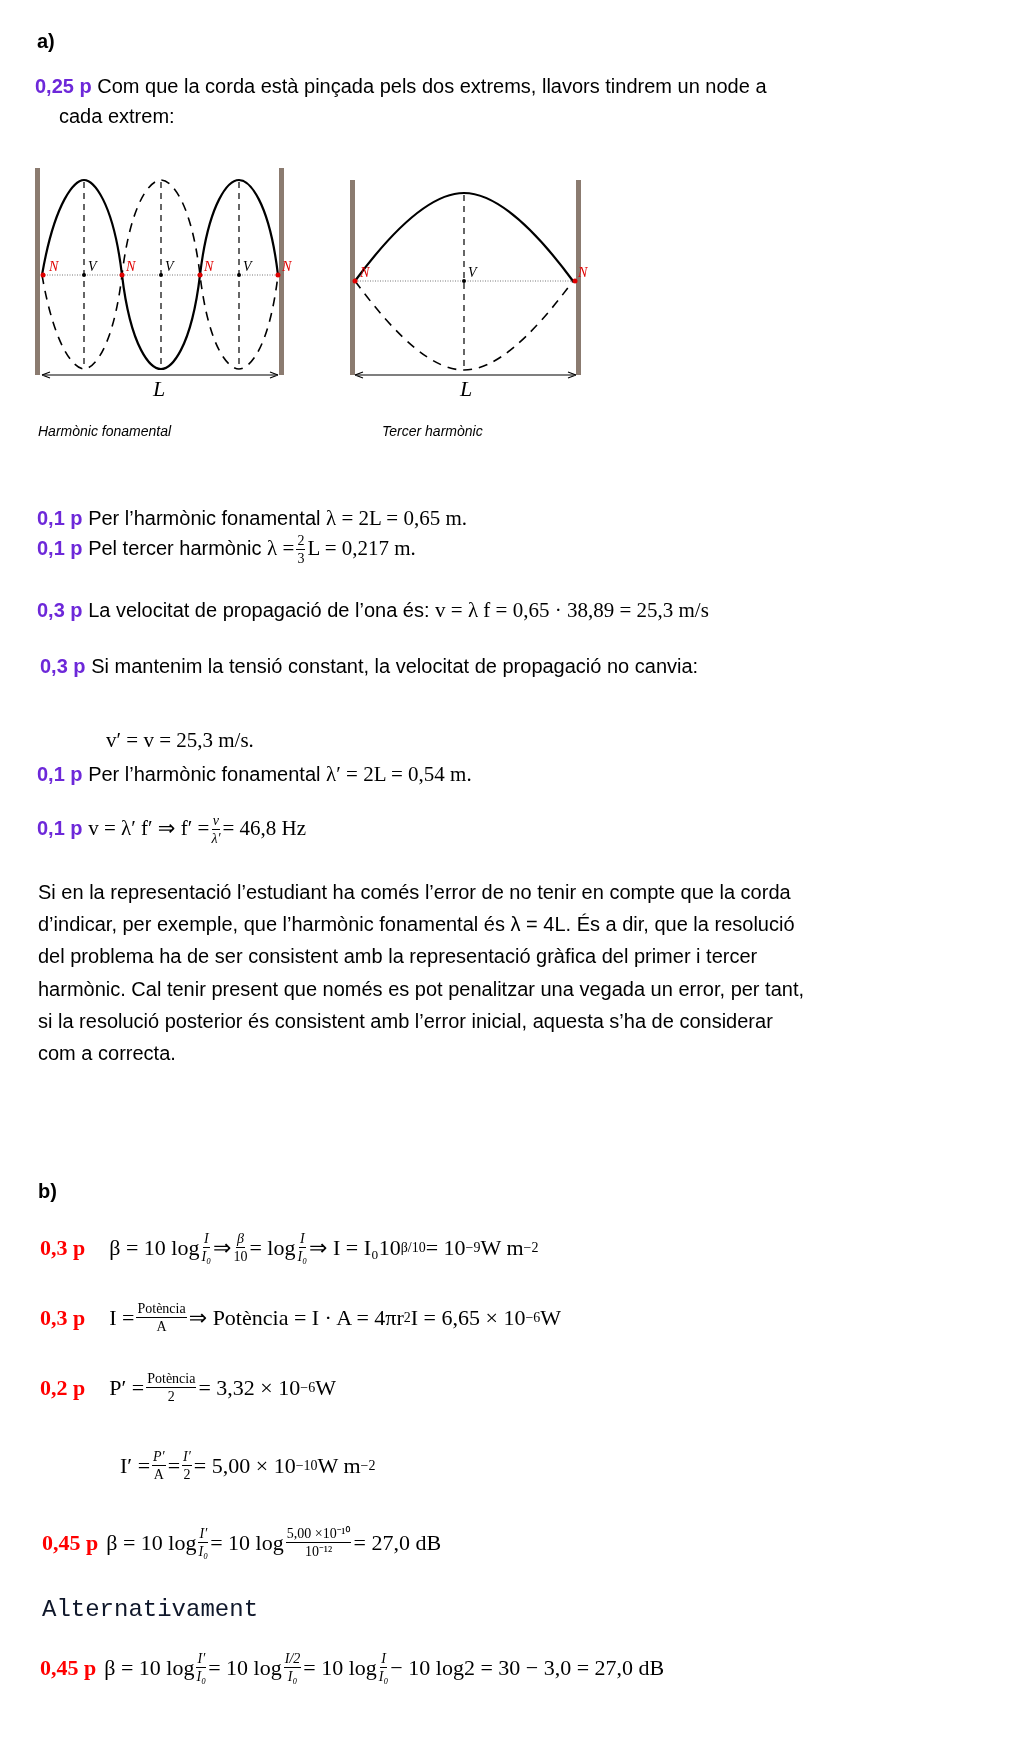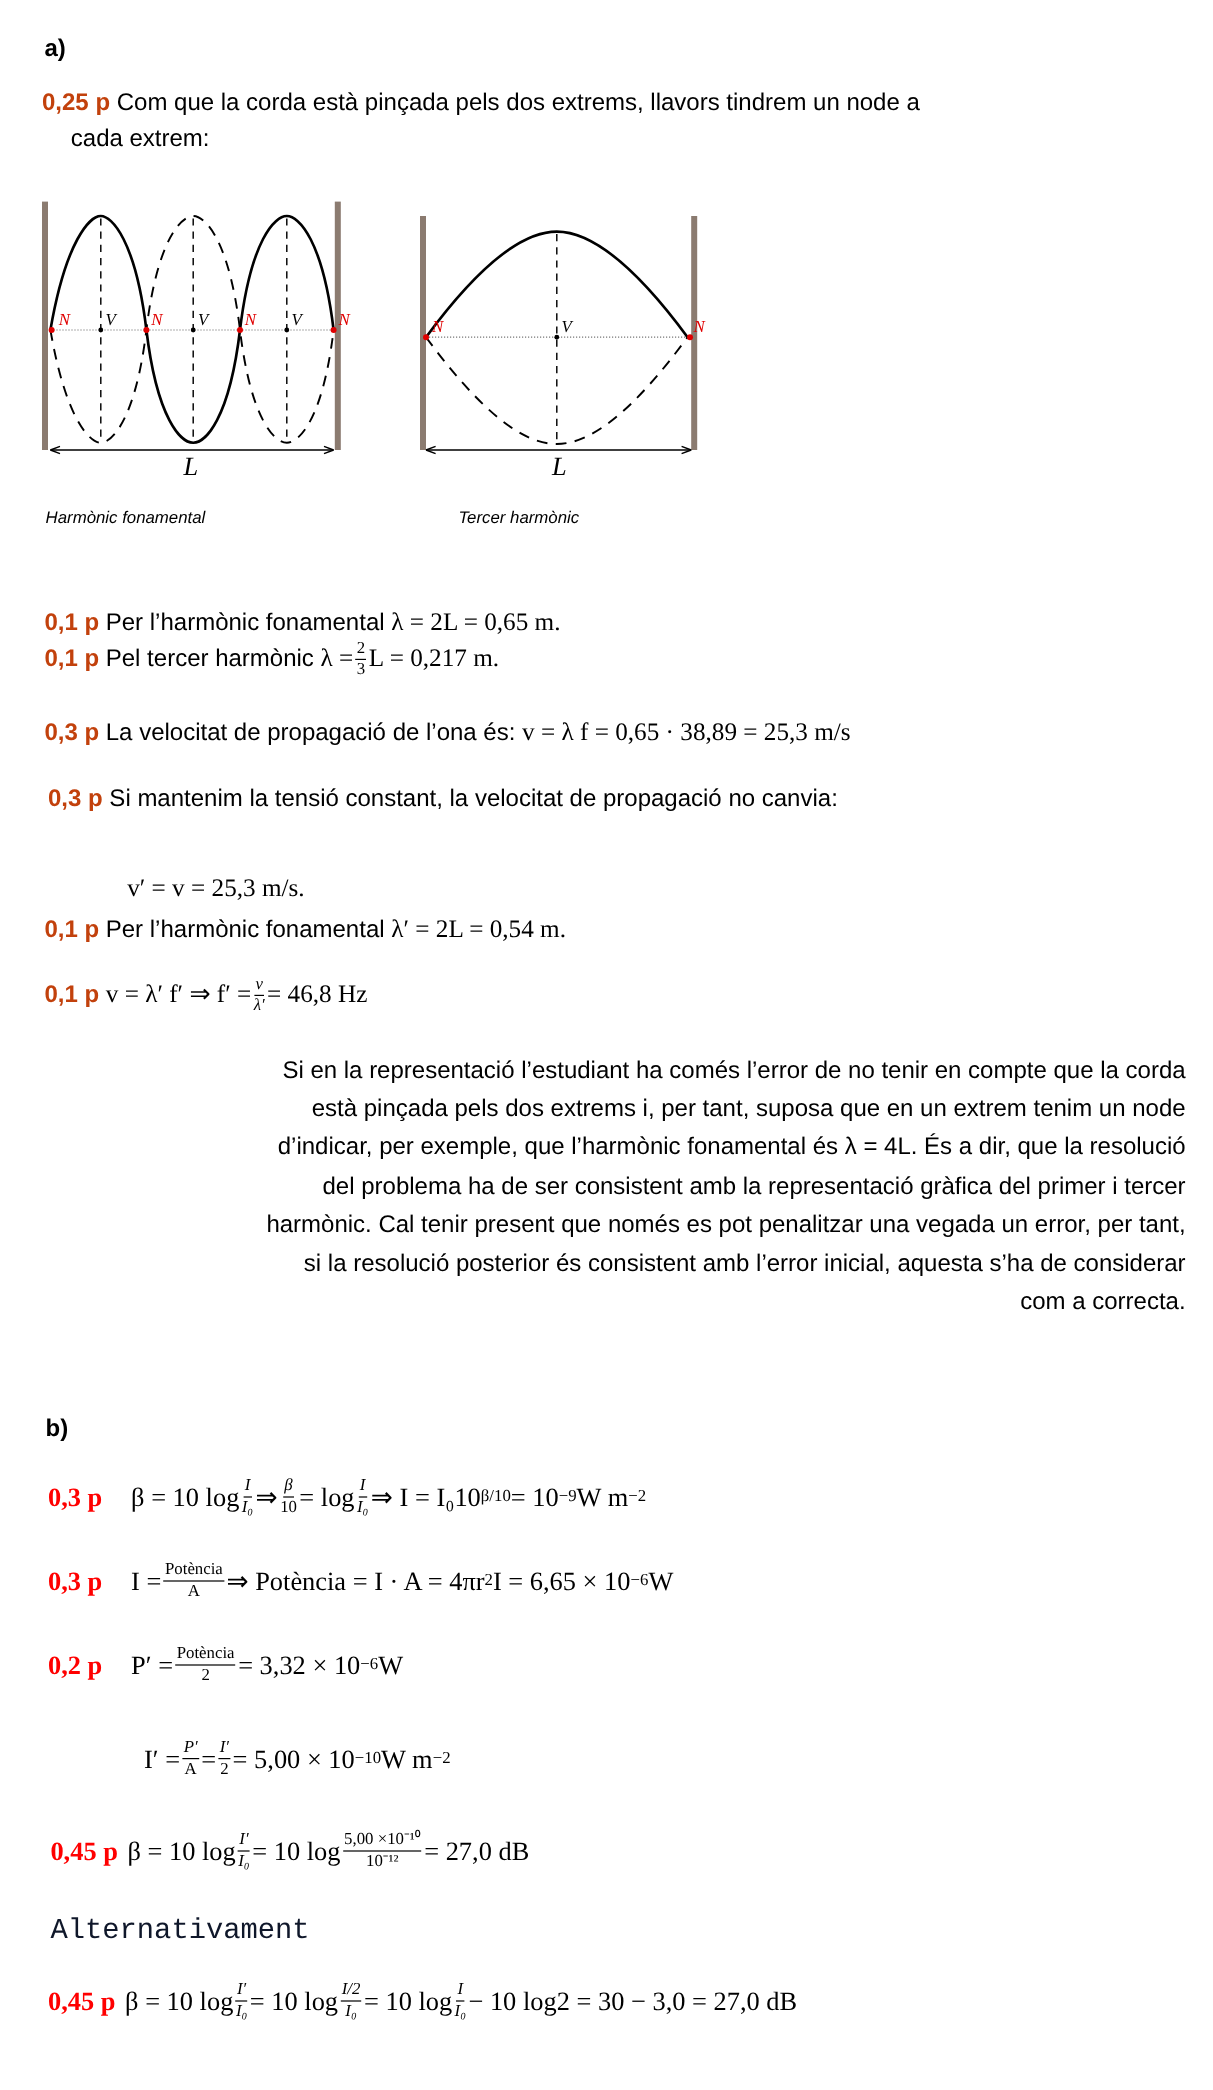--- a/index.html
+++ b/index.html
@@ -1,29 +1,29 @@
 <!DOCTYPE html>
 <html><head>
 <meta charset="utf-8">
 <style>
   html, body { margin: 0; padding: 0; background: #ffffff; }
   body { width: 1011px; height: 1742px; position: relative; overflow: hidden; color: #000; }
   .abs { position: absolute; }
   .heading { font-family: "Liberation Sans", sans-serif; font-weight: bold; font-size: 20px; }
-  .pts { color: #c2410c; font-weight: bold; font-family: "Liberation Sans", sans-serif; }
+  .pts { color: #6d28d9; font-weight: bold; font-family: "Liberation Sans", sans-serif; }
   .pts-serif { color: #ff0000; font-weight: bold; font-family: "Liberation Serif", serif; }
   .line { font-family: "Liberation Sans", sans-serif; font-size: 20px; line-height: 32px; white-space: nowrap; }
   .m { font-family: "Liberation Serif", serif; font-size: 21px; }
   .mi { font-family: "Liberation Serif", serif; font-style: italic; }
   .frac { display: inline-flex; flex-direction: column; align-items: center; vertical-align: middle; line-height: 1; margin: 0 2px; }
   .frac .num { border-bottom: 1px solid #000; padding: 0 1px 1px 1px; font-size: 15px; }
   .frac .den { padding-top: 2px; font-size: 15px; }
   .frac.small .num, .frac.small .den { font-size: 14px; }
   sup { font-size: 14px; vertical-align: 9px; line-height: 0; }
-  .para { font-family: "Liberation Sans", sans-serif; font-size: 20px; line-height: 32.2px; width: 950px; text-align: right; }
+  .para { font-family: "Liberation Sans", sans-serif; font-size: 20px; line-height: 32.2px; width: 950px; }
   .caption { font-family: "Liberation Sans", sans-serif; font-size: 14px; font-style: italic; }
   .alt { font-family: Liberation Mono, monospace; font-size: 24px; color: #0f172a; }
   .bline { font-family: "Liberation Serif", serif; font-size: 22px; white-space: nowrap; display: flex; align-items: center; }
   .bline .pts-serif { font-size: 22px; }
 </style>
 </head>
 <body>
 
 <div class="abs heading" style="left:37px; top:30px;">a)</div>
 
@@ -131,21 +131,20 @@
 <div class="abs line" style="left:37px; top:812px;">
   <span class="pts">0,1 p</span>
   <span class="m">v  =  λ′ f′ ⇒ f′ =</span><span class="frac small m">
       <span class="num mi">v</span>
       <span class="den mi">λ′</span>
     </span><span class="m">= 46,8 Hz</span>
 </div>
 
 <div class="abs para" style="left:38px; top:876px;">
   <div>Si en la representació l’estudiant ha comés l’error de no tenir en compte que la corda</div>
-  <div>està pinçada pels dos extrems i, per tant, suposa que en un extrem tenim un node</div>
   <div>d’indicar, per exemple, que l’harmònic fonamental és λ = 4L. És a dir, que la resolució</div>
   <div>del problema ha de ser consistent amb la representació gràfica del primer i tercer</div>
   <div>harmònic. Cal tenir present que només es pot penalitzar una vegada un error, per tant,</div>
   <div>si la resolució posterior és consistent amb l’error inicial, aquesta s’ha de considerar</div>
   <div>com a correcta.</div>
 </div>
 
 <div class="abs heading" style="left:38px; top:1180px;">b)</div>
 
 <div class="abs bline" style="left:40px; top:1232px;">

